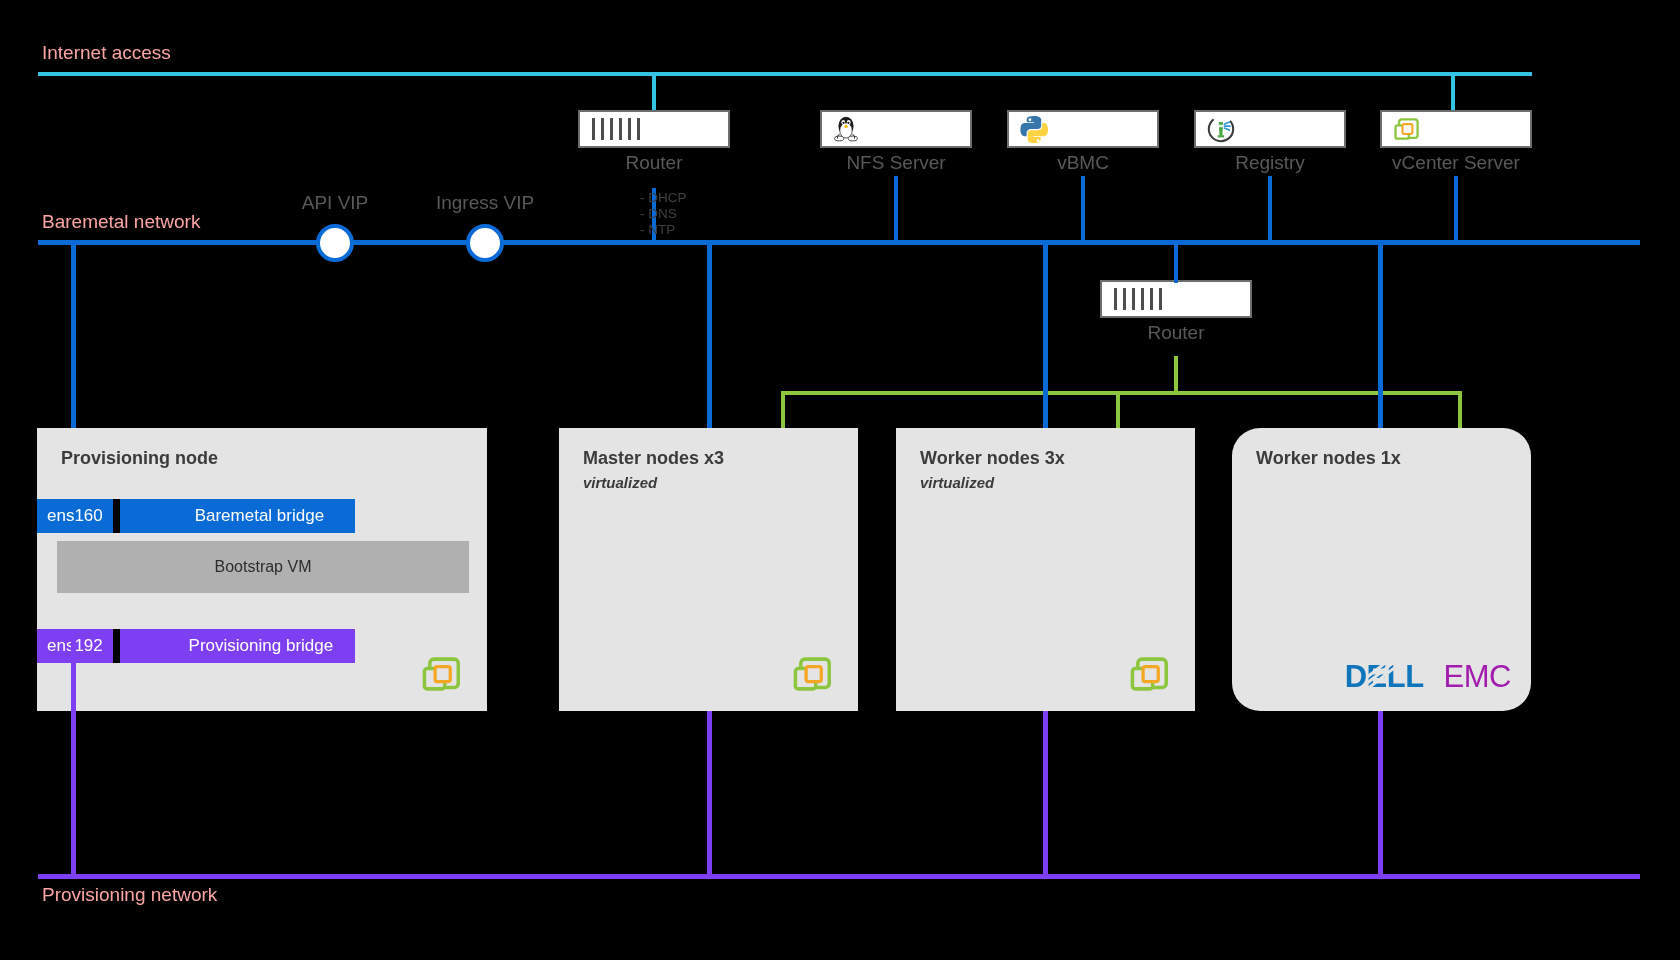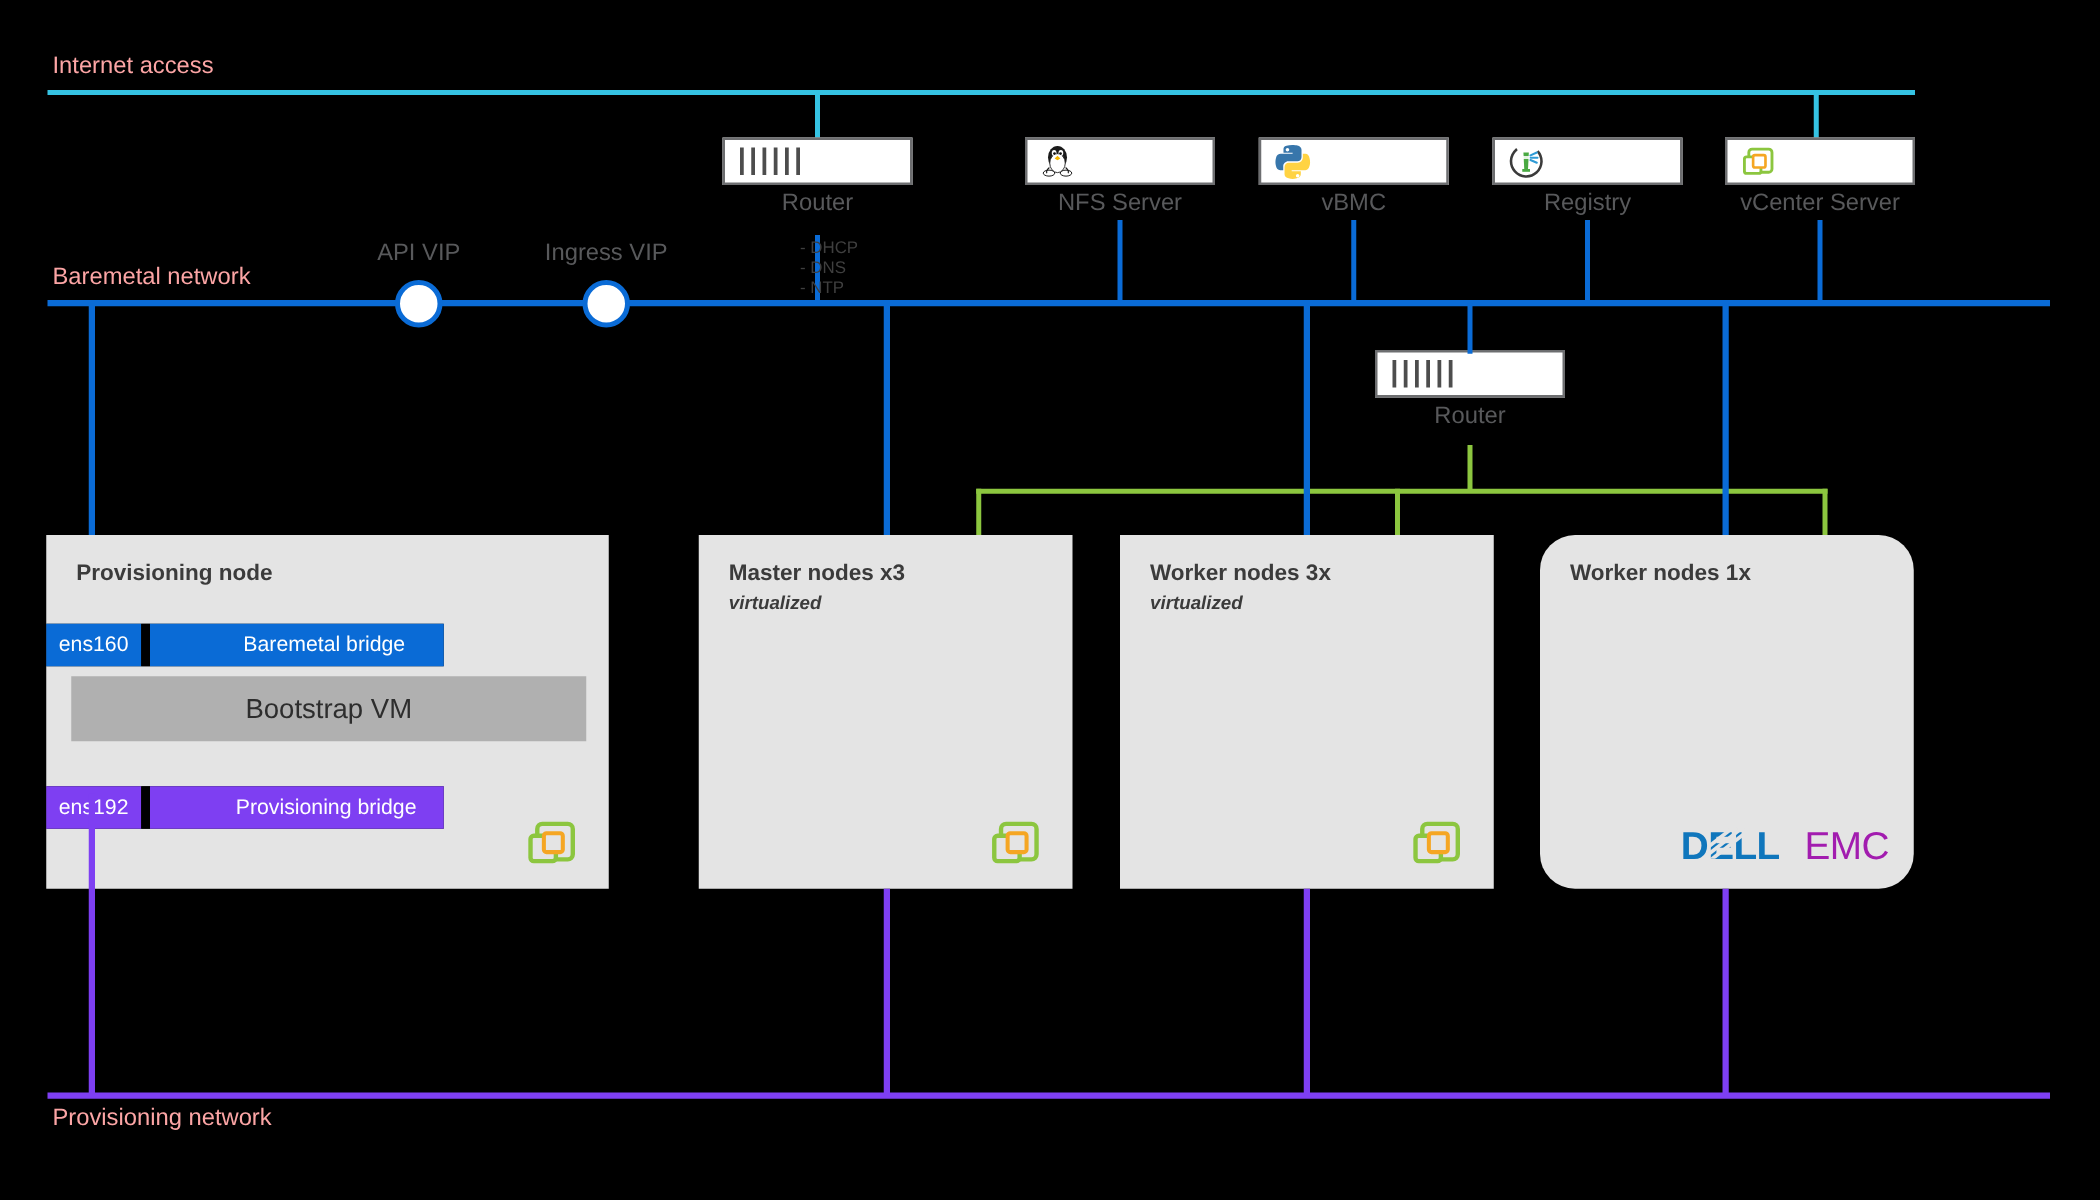--- a/index.html
+++ b/index.html
@@ -147,21 +147,21 @@
     font-size: 17px;
   }
 
   .bootstrap-vm {
     position: absolute;
     background: #b0b0b0;
     display: flex;
     align-items: center;
     justify-content: center;
     color: #2d2d2d;
-    font-size: 22px;
+    font-size: 16px;
   }
 
   
   .dell-logo {
     position: absolute;
     display: flex;
     align-items: baseline;
     font-size: 31px;
     letter-spacing: -0.5px;
   }

